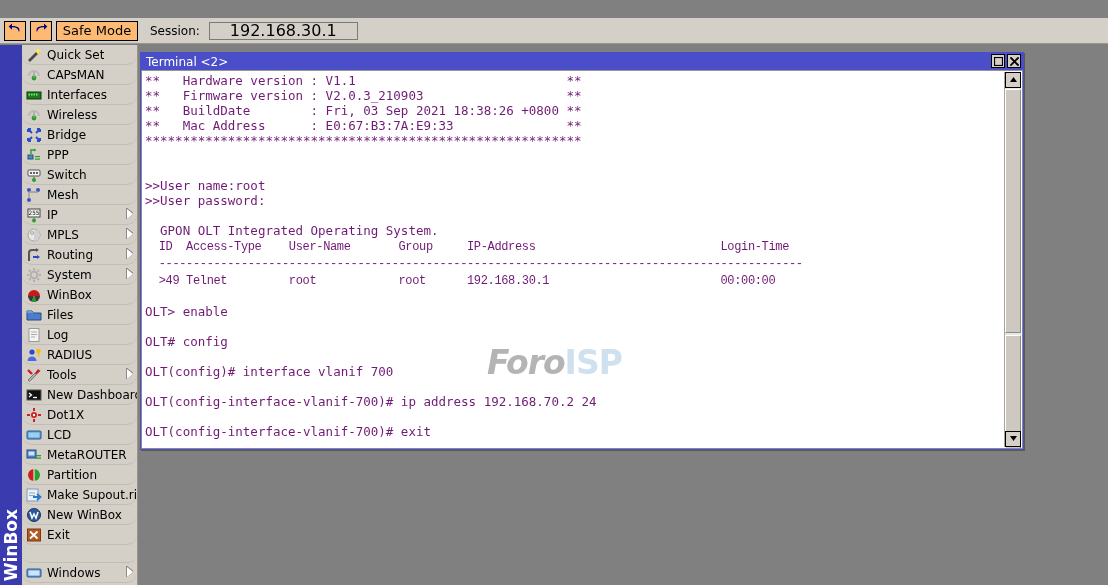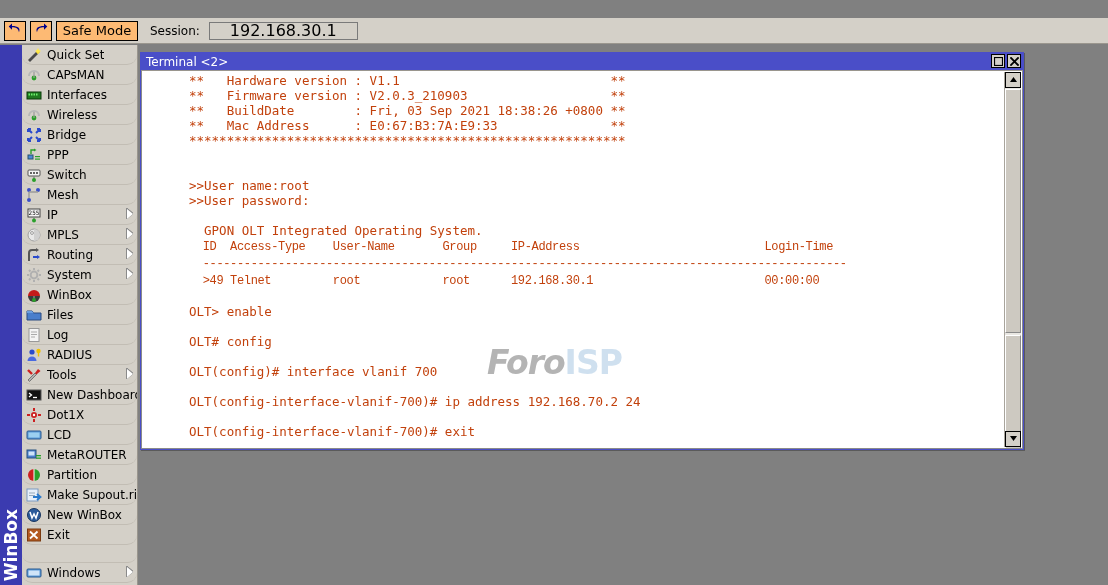--- a/index.html
+++ b/index.html
@@ -126,23 +126,22 @@
     border: 1px solid #8a8a8a;
     border-top: 1px solid #9a968e;
     overflow: hidden;
   }
   .termtext {
     position: absolute; left: 3px; top: 2px; right: 20px; bottom: 0;
     font-family: "DejaVu Sans Mono", "Liberation Mono", monospace;
     font-size: 12.5px;
     line-height: 15px;
     white-space: pre;
-    color: #c2410c;
+    color: #701a75;
     z-index: 2;
-    margin-left: 44px;
   }
   .termtext .tight {
     font-family: "Liberation Mono", "DejaVu Sans Mono", monospace;
     font-size: 12px;
     letter-spacing: -0.35px;
   }
   .cursor {
     display: inline-block; width: 8px; height: 12px;
     background: #ff8ecb; vertical-align: -2px;
   }

